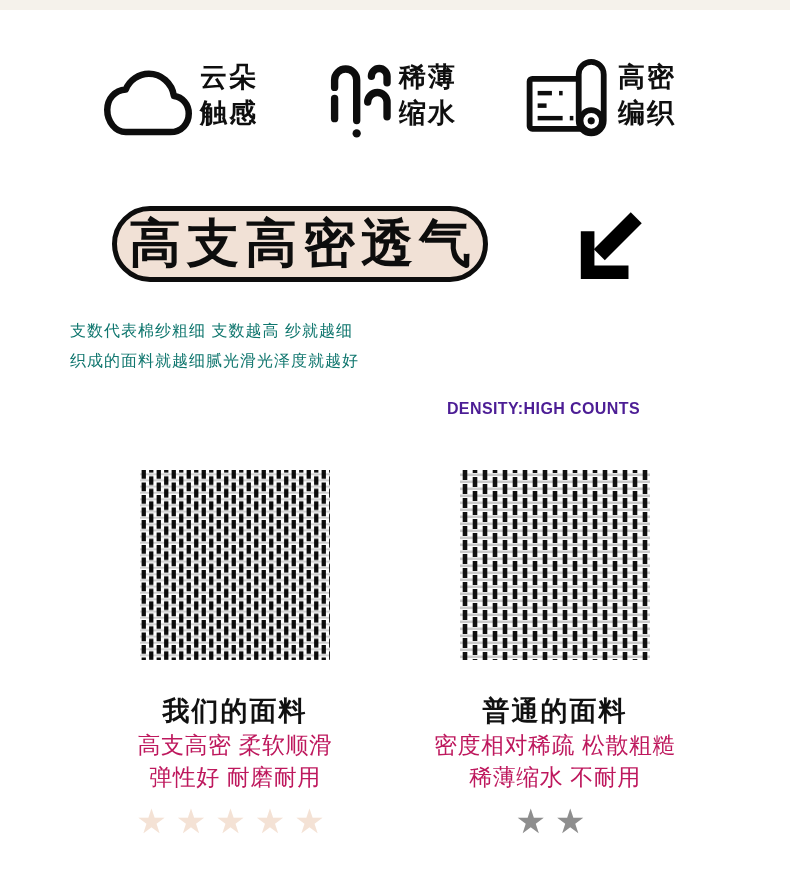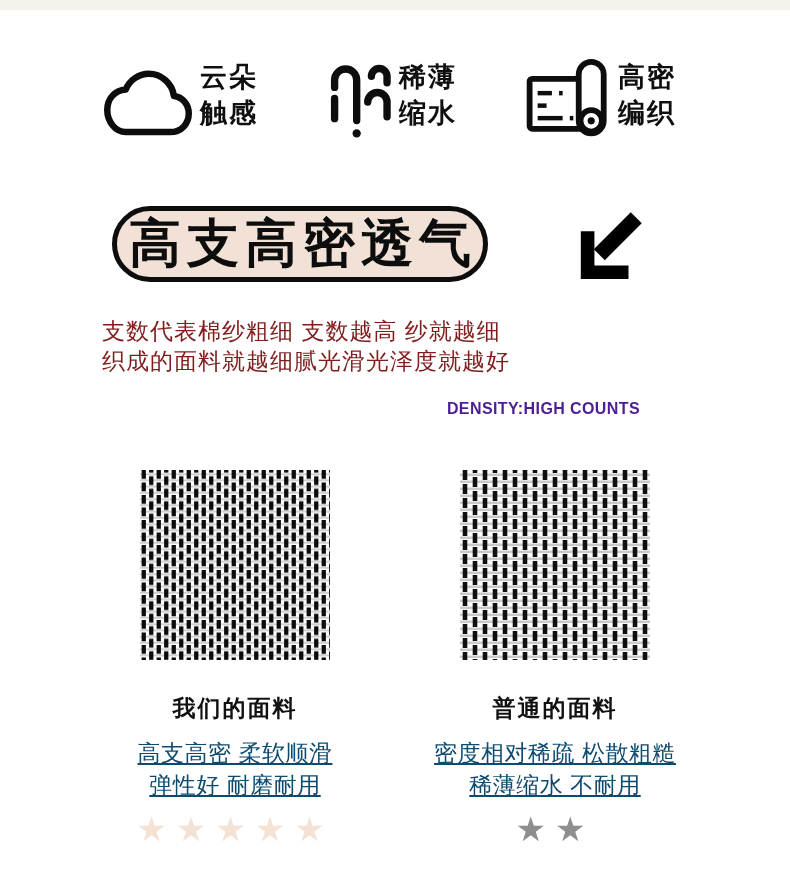--- a/index.html
+++ b/index.html
@@ -24,34 +24,34 @@
     background:#f1e1d6; display:flex; align-items:center; justify-content:center;
   }
   .pill-label {
     font-family:"DejaVu Serif","Liberation Serif",serif;
     font-size:52px; font-weight:600; letter-spacing:6px; color:#0d0d0d;
     transform:translatex(3px);
   }
   .arrow-box { margin-left:86px; display:flex; align-items:center; }
 
   
-  .para { margin:34px 0 0 102px; font-size:23px; line-height:30px; color:#7f1d1d; letter-spacing:1px; }
+  .para { margin:34px 0 0 70px; font-size:16px; line-height:30px; color:#0f766e; letter-spacing:1px; }
 
   
   .density {
     text-align:right; margin:24px 150px 0 0;
     font-size:16px; font-weight:800; letter-spacing:0.4px; color:#4c1d95;
   }
 
   
   .compare { display:flex; justify-content:center; gap:14px; margin-top:52px; }
   .col { width:306px; display:flex; flex-direction:column; align-items:center; }
   .swatch { width:190px; height:190px; display:block; }
-  .col-title { margin-top:33px; font-size:23px; font-weight:800; letter-spacing:2px; color:#111; }
-  .col-desc { margin-top:13px; font-size:23px; line-height:32px; color:#0c4a6e; text-align:center; letter-spacing:0.5px;text-decoration:underline; }
+  .col-title { margin-top:33px; font-size:27px; font-weight:800; letter-spacing:2px; color:#111; }
+  .col-desc { font-size:23px; line-height:32px; color:#be185d; text-align:center; letter-spacing:0.5px; }
   .stars { margin-top:8px; font-size:34px; letter-spacing:9px; line-height:40px; white-space:nowrap; }
 </style>
 </head>
 <body>
 
 <svg width="0" height="0" style="position:absolute" aria-hidden="true">
   <defs>
     <pattern id="p-dense" width="15" height="12.5" patternUnits="userSpaceOnUse">
       <rect width="15" height="12.5" fill="#ffffff"></rect>
       <rect x="0" y="9.4" width="15" height="1.8" fill="#cccccc"></rect>

